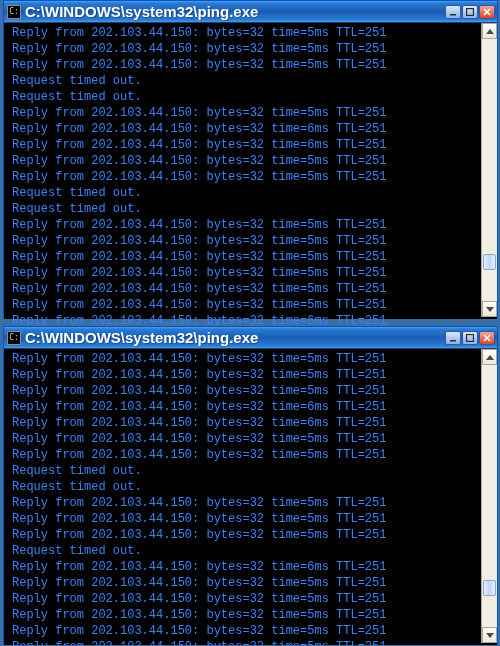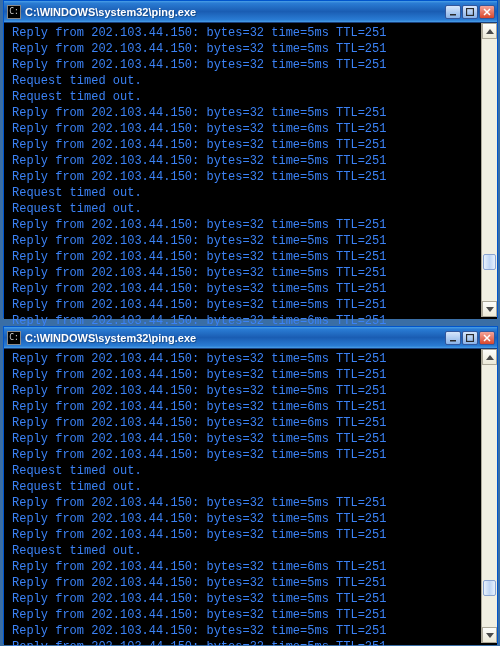--- a/index.html
+++ b/index.html
@@ -31,21 +31,21 @@
     width: 14px; height: 14px;
     background: #000;
     border: 1px solid #888;
     margin-right: 4px;
     display: flex; align-items:center; justify-content:center;
     color:#ccc; font-size:8px; font-family: monospace;
   }
   .title-text {
     flex: 1;
     font-weight: bold;
-    font-size: 11px;
+    font-size: 15px;
     white-space: nowrap;
     text-shadow: 1px 1px 1px rgba(0,0,0,.3);
   }
   .win-btns { display:flex; gap:1px; }
   .win-btn {
     width: 16px; height: 14px;
     background: linear-gradient(to bottom,#d6e6fb,#8ab3e8);
     border: 1px solid #33579b;
     border-radius: 2px;
     display:flex; align-items:center; justify-content:center;

